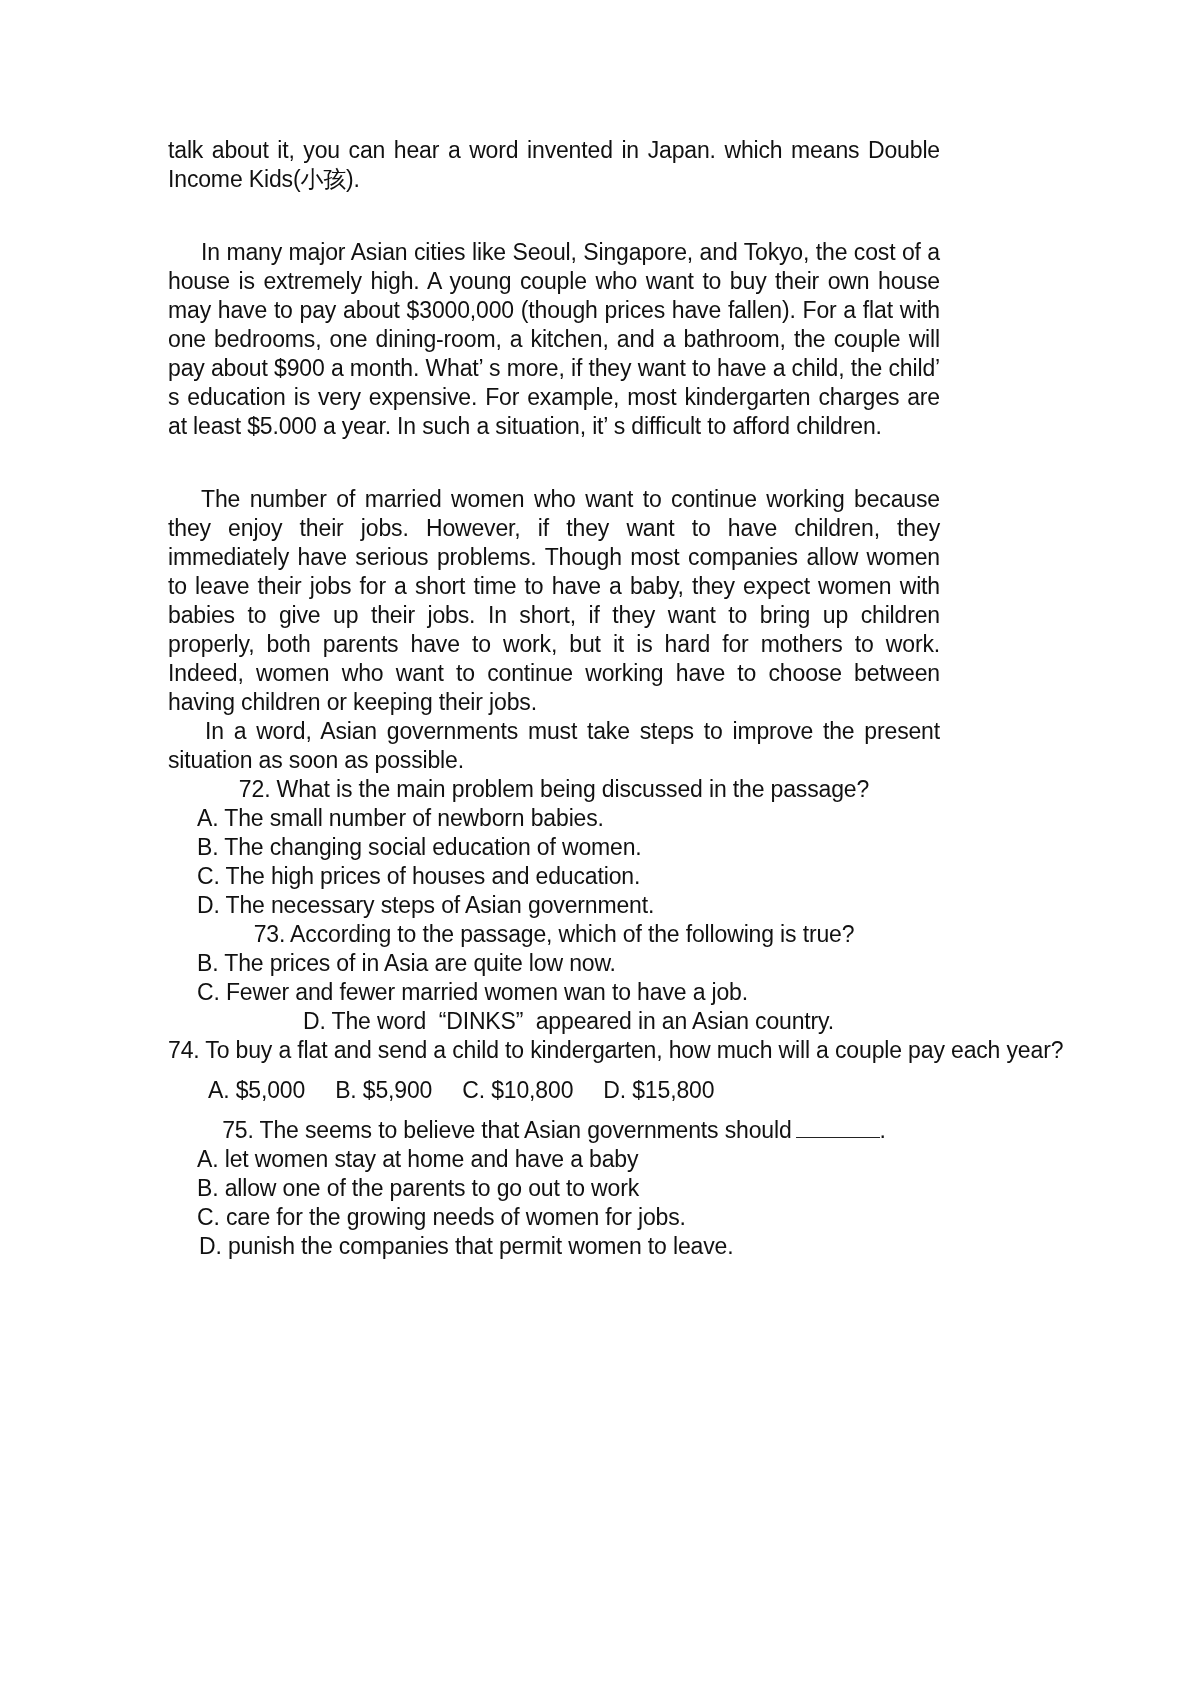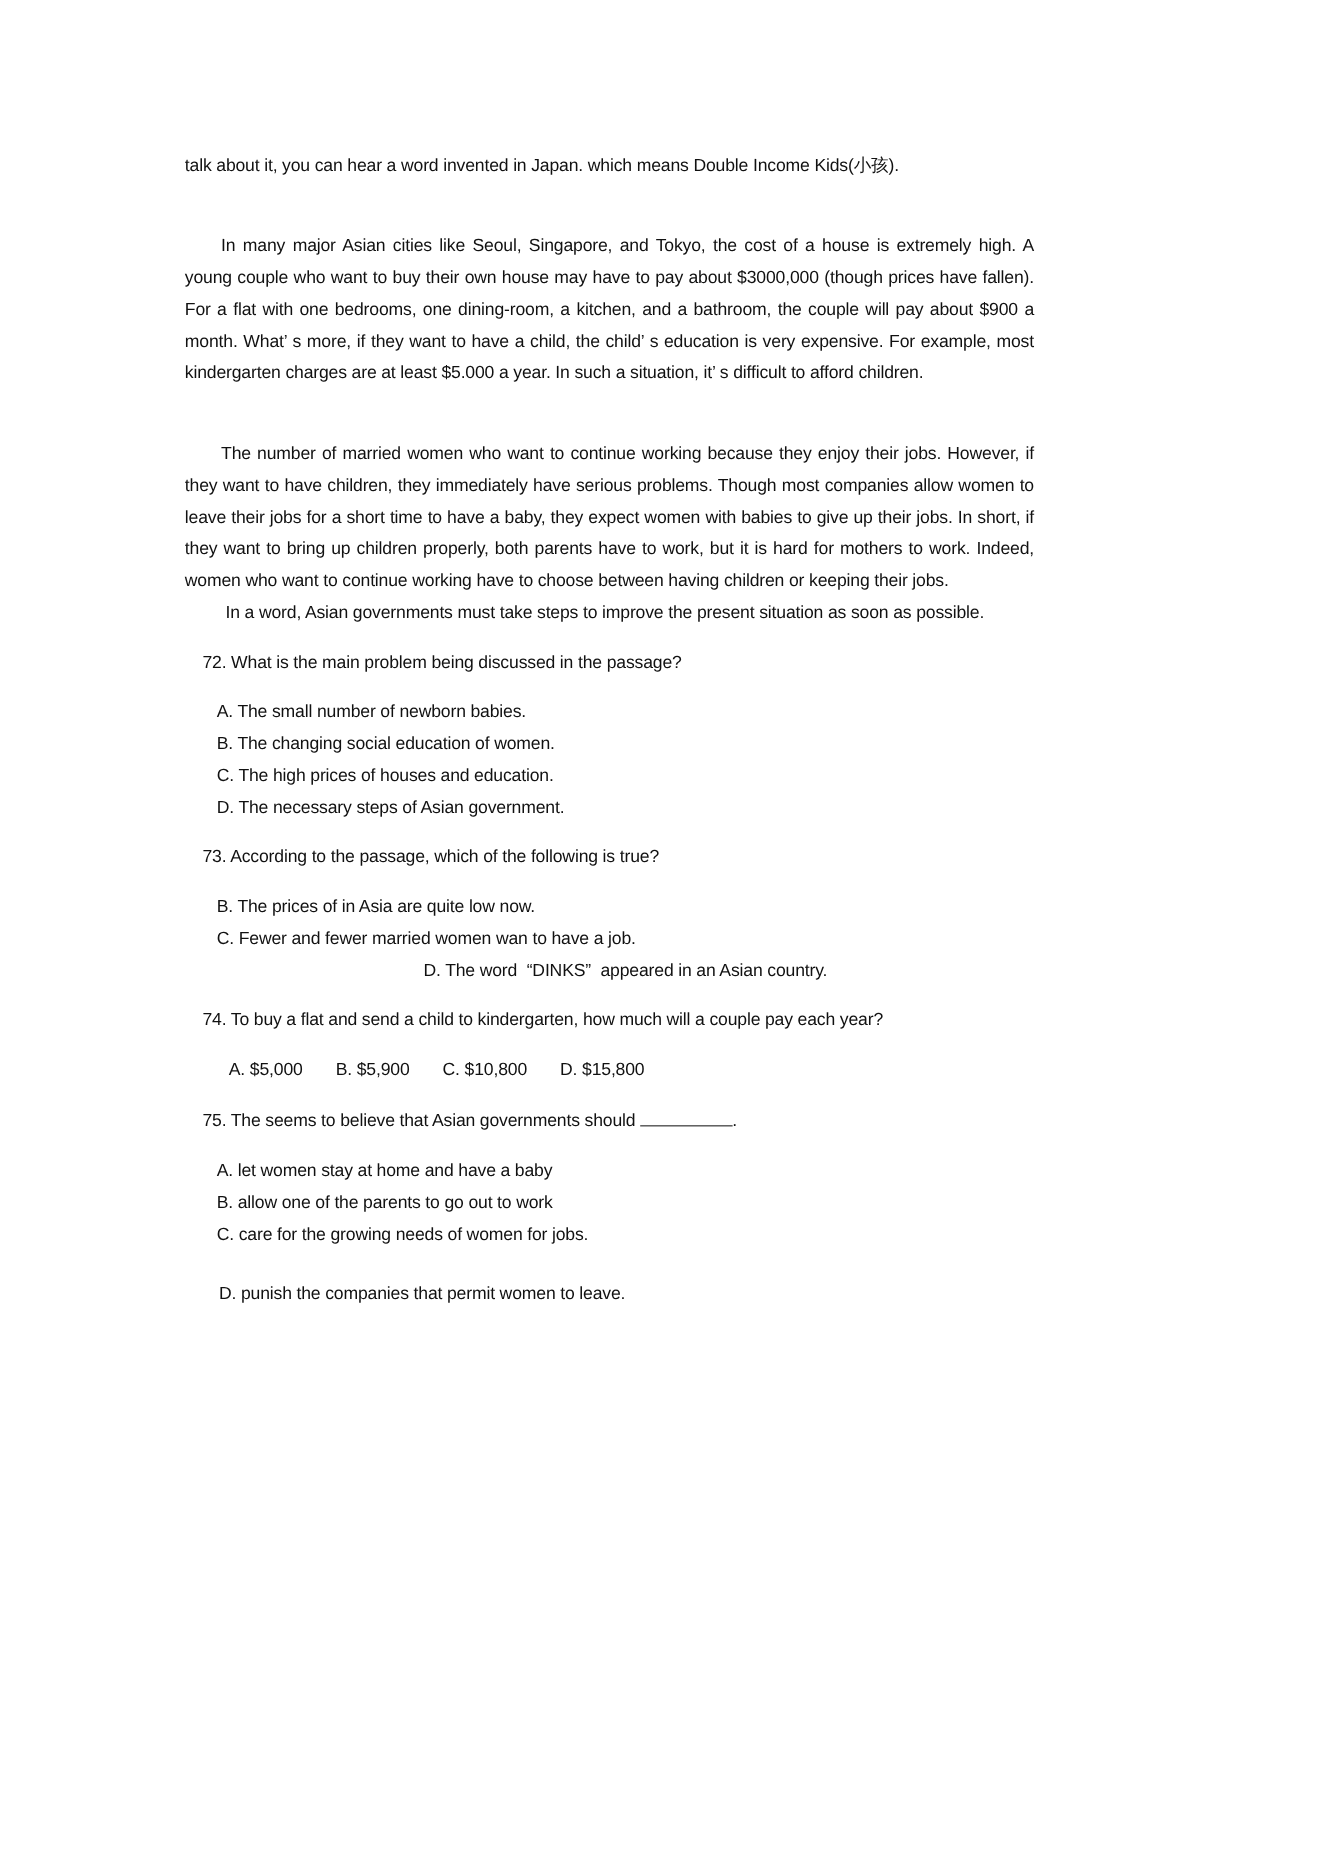--- a/index.html
+++ b/index.html
@@ -13,41 +13,42 @@
       position: relative;
       overflow: hidden;
       font-family: "Liberation Sans", "DejaVu Sans", sans-serif;
       color: #111111;
     }
     .page {
       position: absolute;
       left: 168px;
       top: 136px;
       width: 772px;
-      font-size: 16px;
+      font-size: 23px;
       line-height: 29px;
       letter-spacing: -0.15px;
     }
     .para {
       margin: 0;
       text-align: justify;
       text-align-last: left;
     }
     .para.indent { text-indent: 33px; margin-top: 44px; }
     .para.indent-b { text-indent: 37px; }
     .q-stem {
-      margin: 16px;
+      margin: 0;
       white-space: nowrap;
+      text-align: center;
     }
     .q-option {
       margin: 0;
       padding-left: 29px;
       white-space: nowrap;
     }
-    .q-option.shift { padding-left: 31px; margin-top: 25px; }
+    .q-option.shift { padding-left: 31px; }
     .opt-row {
       margin: 11px;
       padding-left: 29px;
       white-space: nowrap;
     }
     .opt-inline {
       display: inline-block;
       margin-right: 30px;
     }
     .blank {

